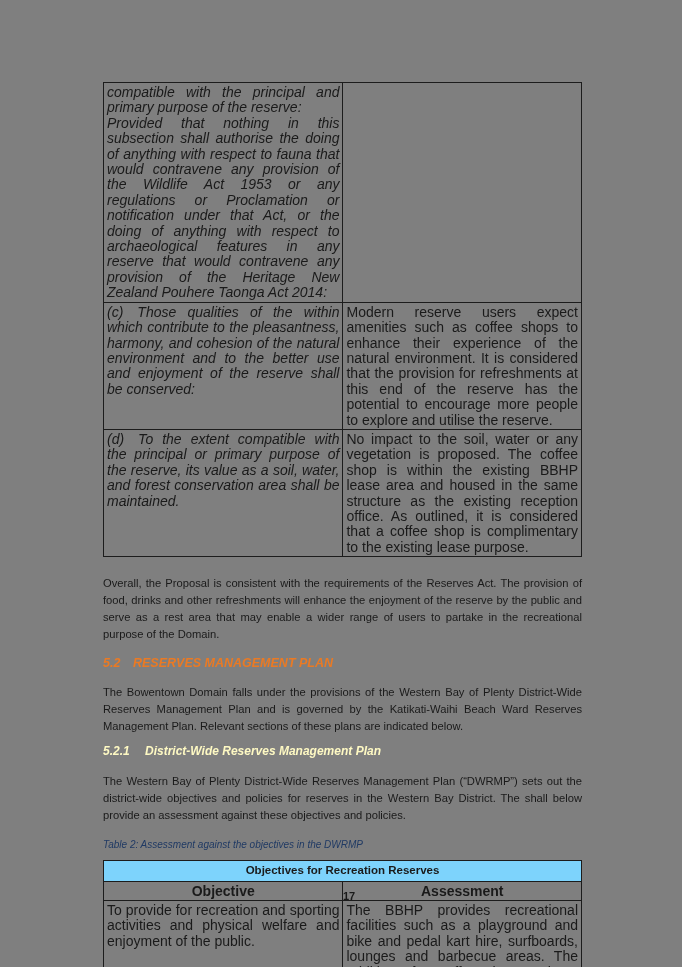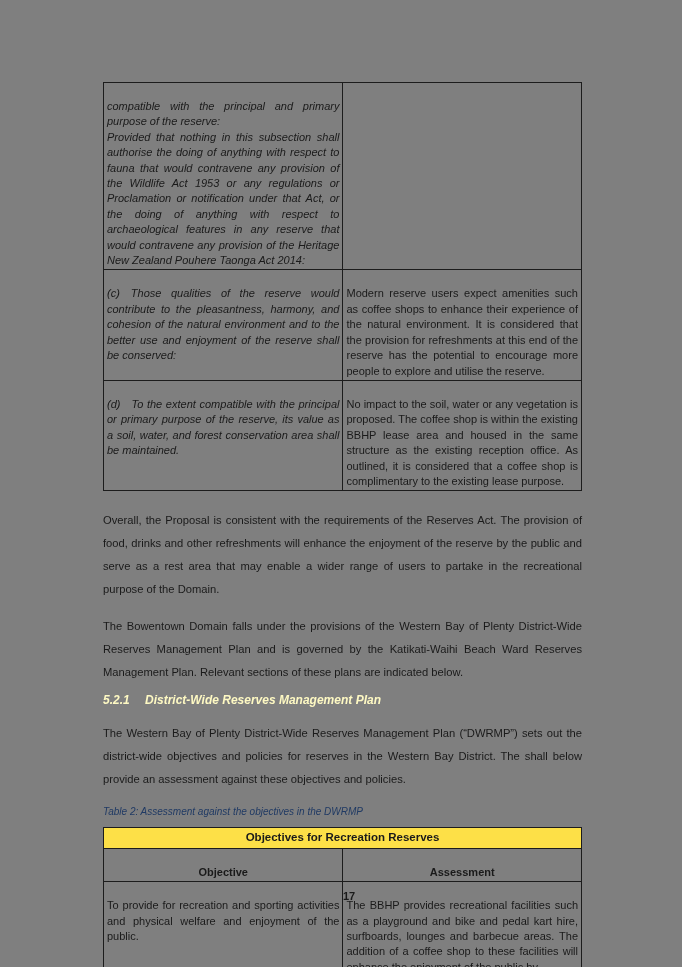--- a/index.html
+++ b/index.html
@@ -22,35 +22,35 @@
 
   
   table {
     border-collapse: collapse;
     width: 100%;
     table-layout: fixed;
   }
   td, th {
     border: 1px solid #1C1C1C;
     vertical-align: top;
-    padding: 16px 3px 1px 3px;
-    font-size: 11px;
+    padding: 2px 3px 1px 3px;
+    font-size: 14px;
     line-height: 15.4px;
     text-align: justify;
     overflow: hidden;
   }
   .t1 .clause {
     font-style: italic;
     white-space: pre-line;
   }
 
   
   .para {
     font-size: 11.2px;
-    line-height: 23px;
+    line-height: 17px;
     text-align: justify;
     margin: 18px 0 0 0;
   }
 
   
   .h2 {
     margin-top: 13px;
     font-size: 12.5px;
     font-weight: bold;
     font-style: italic;
@@ -72,21 +72,21 @@
   .caption {
     margin: 15px 0 10px 0;
     font-size: 10px;
     font-weight: normal;
     font-style: italic;
     color: #203A64;
   }
 
   
   .t2 .title-cell {
-    background: #fde047;
+    background: #7dd3fc;
     text-align: center;
     font-weight: bold;
     font-size: 11.5px;
     padding: 2px 3px;
   }
   .t2 .col-head {
     font-weight: bold;
     text-align: center;
   }
   .t2 tr.clipped td { border-bottom: none; }
@@ -112,32 +112,36 @@
           <col style="width:50.1%">
           <col style="width:49.9%">
         </colgroup>
       <tbody>
         <tr>
           <td class="clause">compatible with the principal and primary purpose of the reserve:
 Provided that nothing in this subsection shall authorise the doing of anything with respect to fauna that would contravene any provision of the Wildlife Act 1953 or any regulations or Proclamation or notification under that Act, or the doing of anything with respect to archaeological features in any reserve that would contravene any provision of the Heritage New Zealand Pouhere Taonga Act 2014:</td>
           <td></td>
         </tr>
         <tr>
-          <td class="clause">(c) Those qualities of the reserve would contribute to the pleasantness, harmony, and cohesion of the natural environment and to the better use and enjoyment of the reserve shall be conserved:</td>
+          <td class="clause">(c) Those qualities of the within which contribute to the pleasantness, harmony, and cohesion of the natural environment and to the better use and enjoyment of the reserve shall be conserved:</td>
           <td>Modern reserve users expect amenities such as coffee shops to enhance their experience of the natural environment.  It is considered that the provision for refreshments at this end of the reserve has the potential to encourage more people to explore and utilise the reserve.</td>
         </tr>
         <tr>
           <td class="clause">(d) To the extent compatible with the principal or primary purpose of the reserve, its value as a soil, water, and forest conservation area shall be maintained.</td>
           <td>No impact to the soil, water or any vegetation is proposed.  The coffee shop is within the existing BBHP lease area and housed in the same structure as the existing reception office. As outlined, it is considered that a coffee shop is complimentary to the existing lease purpose.</td>
         </tr>
       </tbody>
     </table>
 
     <p class="para">Overall, the Proposal is consistent with the requirements of the Reserves Act.  The provision of food, drinks and other refreshments will enhance the enjoyment of the reserve by the public and serve as a rest area that may enable a wider range of users to partake in the recreational purpose of the Domain.</p>
 
+    <div class="h2">
+      <span class="num">5.2</span>
+      <span>RESERVES MANAGEMENT PLAN</span>
+    </div>
 
     <p class="para" style="margin-top:14px">The Bowentown Domain falls under the provisions of the Western Bay of Plenty District-Wide Reserves Management Plan and is governed by the Katikati-Waihi Beach Ward Reserves Management Plan.  Relevant sections of these plans are indicated below.</p>
 
     <div class="h3">
       <span class="num">5.2.1</span>
       <span>District-Wide Reserves Management Plan</span>
     </div>
 
     <p class="para" style="margin-top:15px">The Western Bay of Plenty District-Wide Reserves Management Plan (“DWRMP”) sets out the district-wide objectives and policies for reserves in the Western Bay District.  The shall below provide an assessment against these objectives and policies.</p>
 

